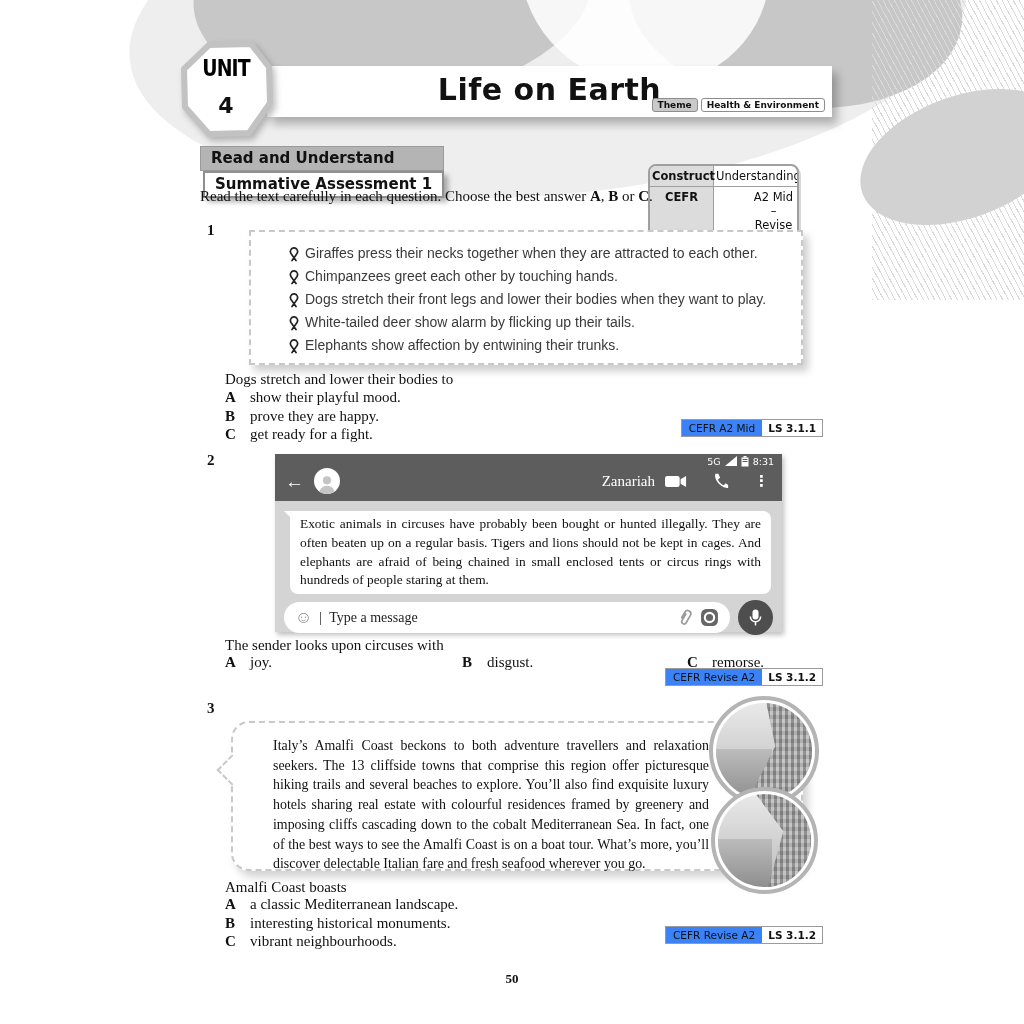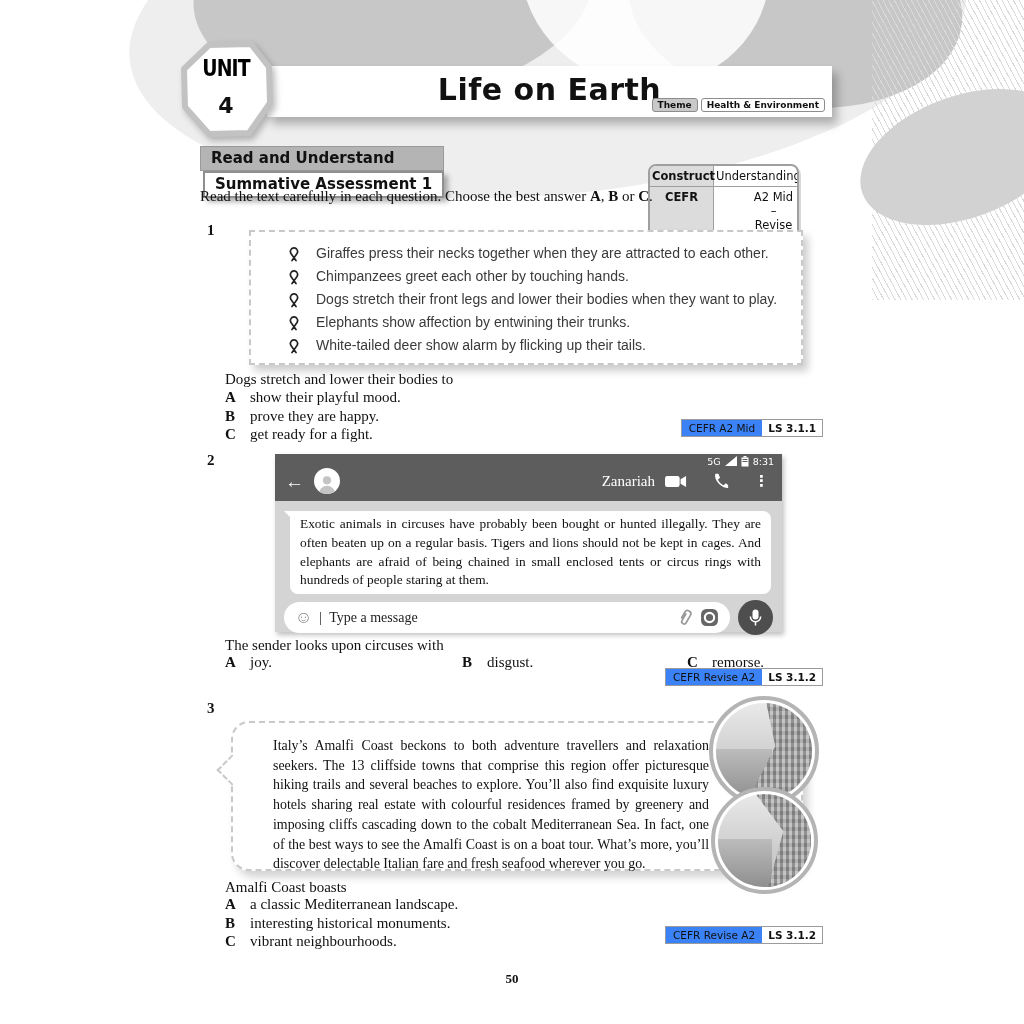--- a/index.html
+++ b/index.html
@@ -60,21 +60,21 @@
   .opt .letter { width:25px; font-weight:bold; flex:0 0 25px; }
   .badge { position:absolute; display:flex; border:1px solid #9b9b9b; background:#fff;
            font-family:"DejaVu Sans", sans-serif; font-size:10.5px; z-index:2; }
   .badge .badge-cefr { background:#3b82f6; padding:2px 7px; }
   .badge .badge-ls { font-weight:bold; padding:2px 6px; }
 
   
   #q1-box { position:absolute; left:249px; top:230px; width:554px; height:135px; background:#fff;
             border:2px dashed #c8c8c8; box-shadow:5px 6px 8px rgba(0,0,0,.2);
             padding:13px 10px 0 38px; z-index:2; }
-  .fact-row { display:flex; gap:17px; align-items:flex-start; margin-bottom:6px;
+  .fact-row { display:flex; gap:6px; align-items:flex-start; margin-bottom:6px;
               font-family:"Liberation Sans", sans-serif; font-size:14px; color:#3a3a3a; }
   .ribbon { flex:0 0 10px; margin-top:2px; }
 
   
   #phone { position:absolute; left:275px; top:454px; width:507px; height:178px; background:#d4d4d4;
            display:flex; flex-direction:column; z-index:2; box-shadow:2px 3px 5px rgba(0,0,0,.25); }
   #phone-header { background:#5d5d5d; color:#fff; padding:2px 8px 7px 10px; }
   #status-row { display:flex; justify-content:flex-end; gap:4px;
                 font-family:"DejaVu Sans", sans-serif; font-size:9.5px; }
   #header-row { display:flex; align-items:center; gap:10px; margin-top:1px; }
@@ -188,27 +188,27 @@
     <div class="fact-row">
       <svg class="ribbon" width="10" height="15" viewBox="0 0 12 17">
           <path d="M3.2 1.6 C0.8 4 1.2 6.4 3.6 9 L8.4 15.8 M8.8 1.6 C11.2 4 10.8 6.4 8.4 9 L3.6 15.8 M3.2 1.6 Q6 -0.4 8.8 1.6" stroke="#222" stroke-width="2" fill="none" stroke-linecap="round"></path>
         </svg>
       <span>Dogs stretch their front legs and lower their bodies when they want to play.</span>
     </div>
     <div class="fact-row">
       <svg class="ribbon" width="10" height="15" viewBox="0 0 12 17">
           <path d="M3.2 1.6 C0.8 4 1.2 6.4 3.6 9 L8.4 15.8 M8.8 1.6 C11.2 4 10.8 6.4 8.4 9 L3.6 15.8 M3.2 1.6 Q6 -0.4 8.8 1.6" stroke="#222" stroke-width="2" fill="none" stroke-linecap="round"></path>
         </svg>
+      <span>White-tailed deer show alarm by flicking up their tails.</span>
+    </div>
+    <div class="fact-row">
+      <svg class="ribbon" width="10" height="15" viewBox="0 0 12 17">
+          <path d="M3.2 1.6 C0.8 4 1.2 6.4 3.6 9 L8.4 15.8 M8.8 1.6 C11.2 4 10.8 6.4 8.4 9 L3.6 15.8 M3.2 1.6 Q6 -0.4 8.8 1.6" stroke="#222" stroke-width="2" fill="none" stroke-linecap="round"></path>
+        </svg>
       <span>Elephants show affection by entwining their trunks.</span>
-    </div>
-    <div class="fact-row">
-      <svg class="ribbon" width="10" height="15" viewBox="0 0 12 17">
-          <path d="M3.2 1.6 C0.8 4 1.2 6.4 3.6 9 L8.4 15.8 M8.8 1.6 C11.2 4 10.8 6.4 8.4 9 L3.6 15.8 M3.2 1.6 Q6 -0.4 8.8 1.6" stroke="#222" stroke-width="2" fill="none" stroke-linecap="round"></path>
-        </svg>
-      <span>White-tailed deer show alarm by flicking up their tails.</span>
     </div>
   </div>
 
   <div class="stem" style="left:225px; top:371px;">Dogs stretch and lower their bodies to</div>
   <div class="optlist" style="left:225px; top:389px;">
     <div class="opt">
         <span class="letter">A</span>
         <span>show their playful mood.</span>
       </div>
     <div class="opt">

